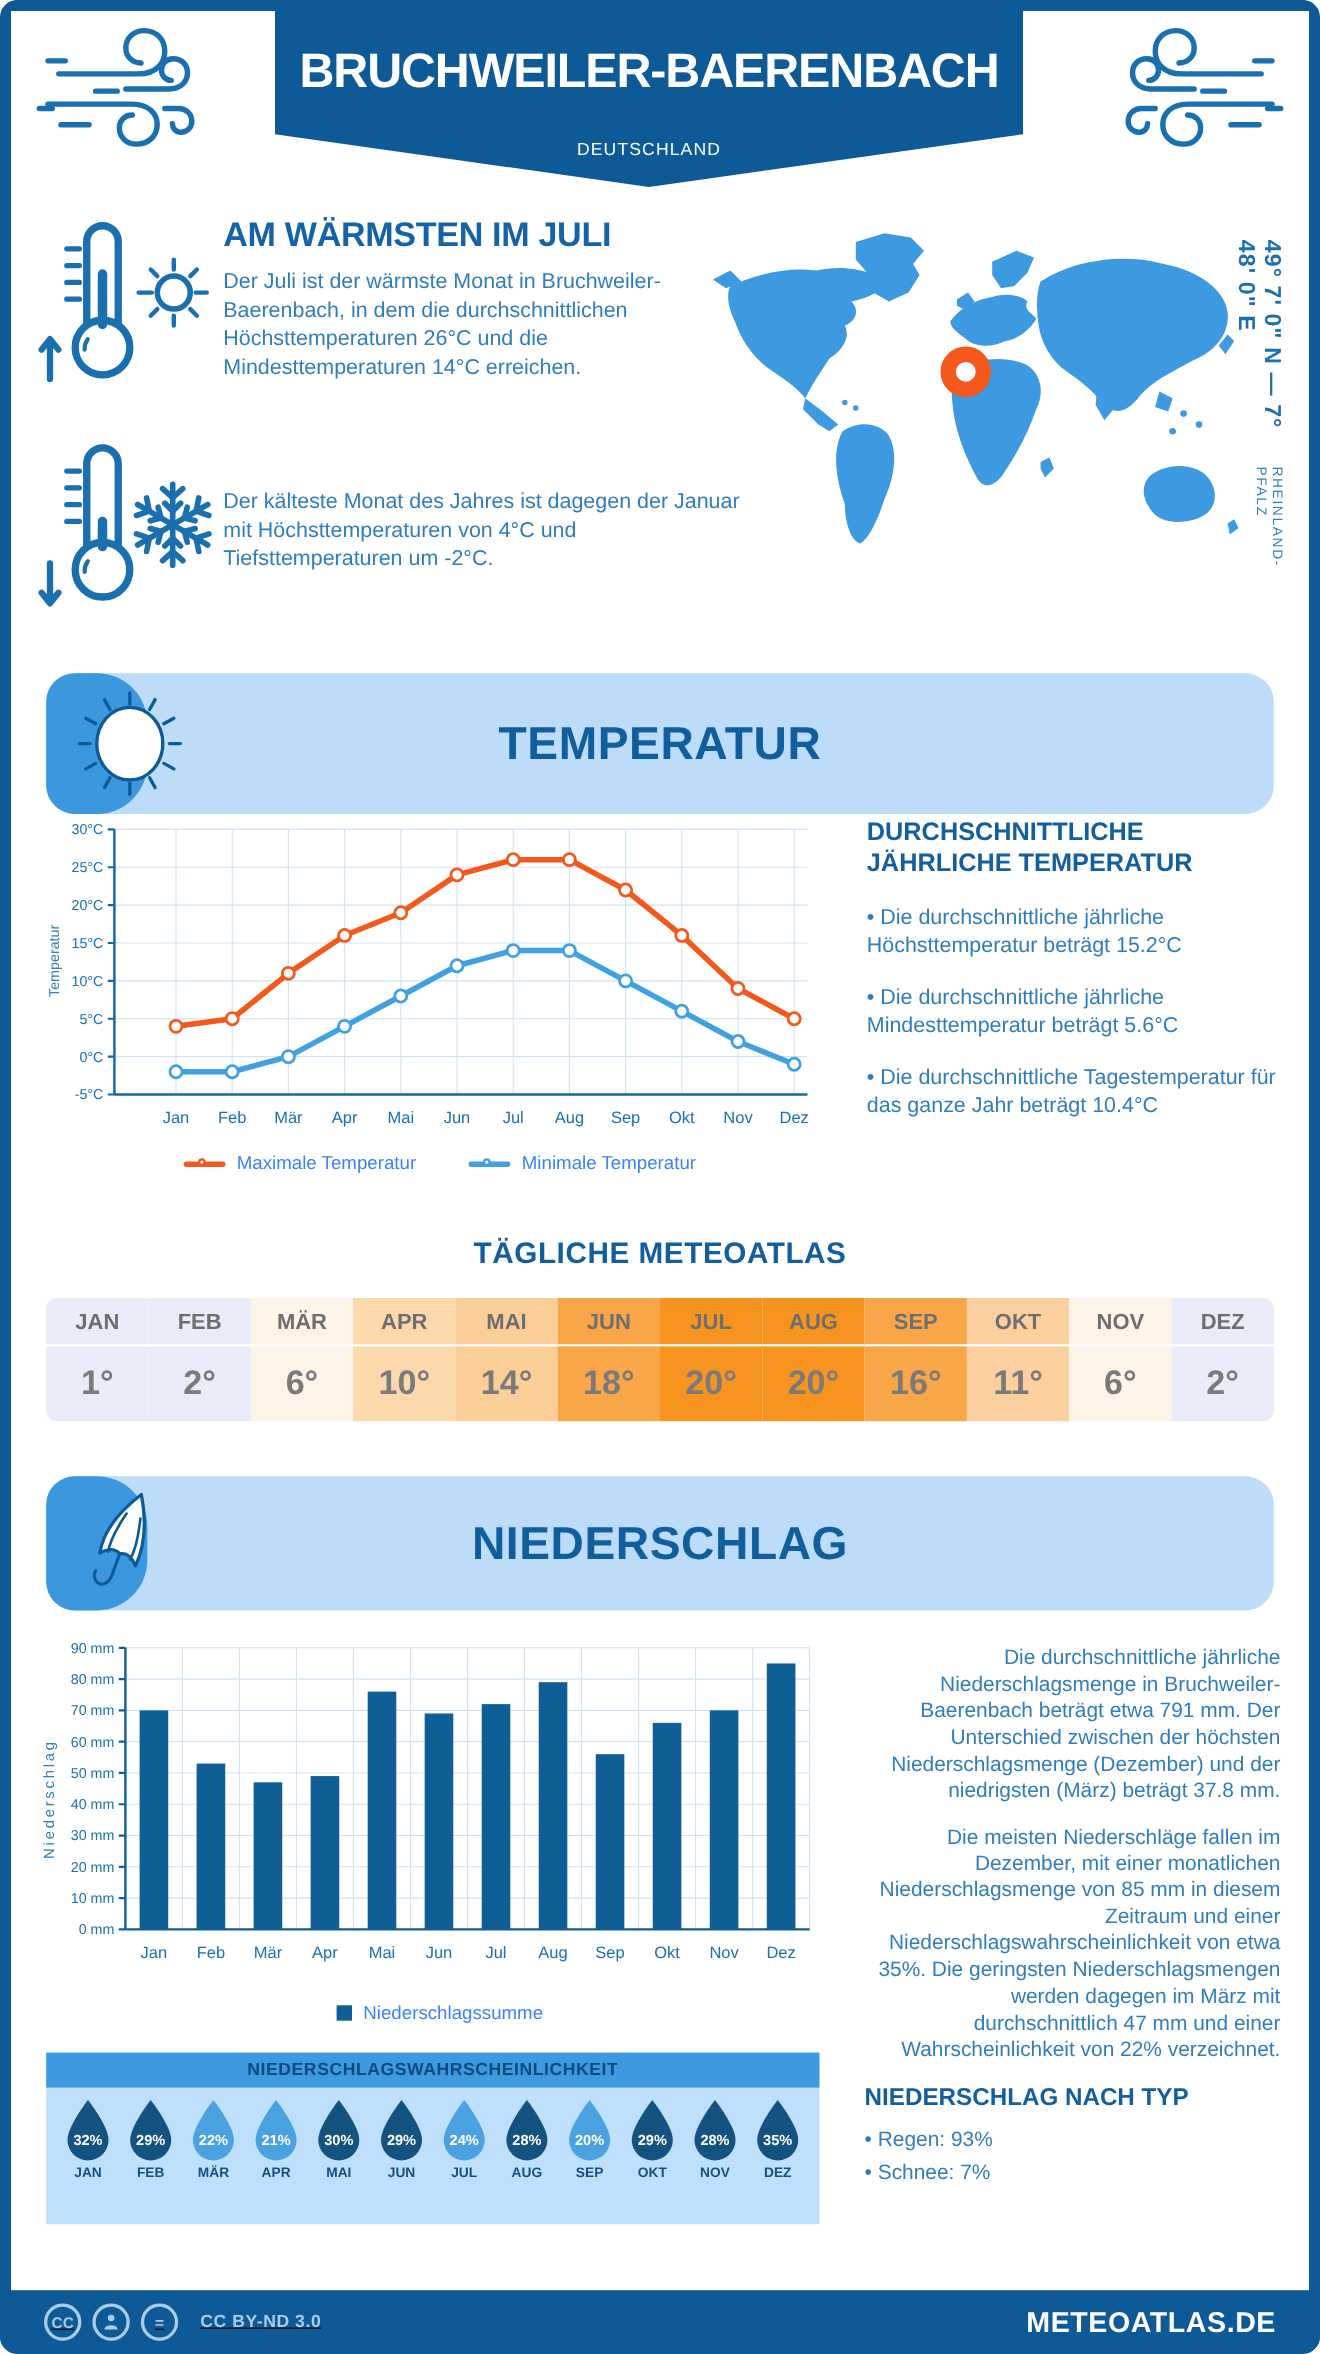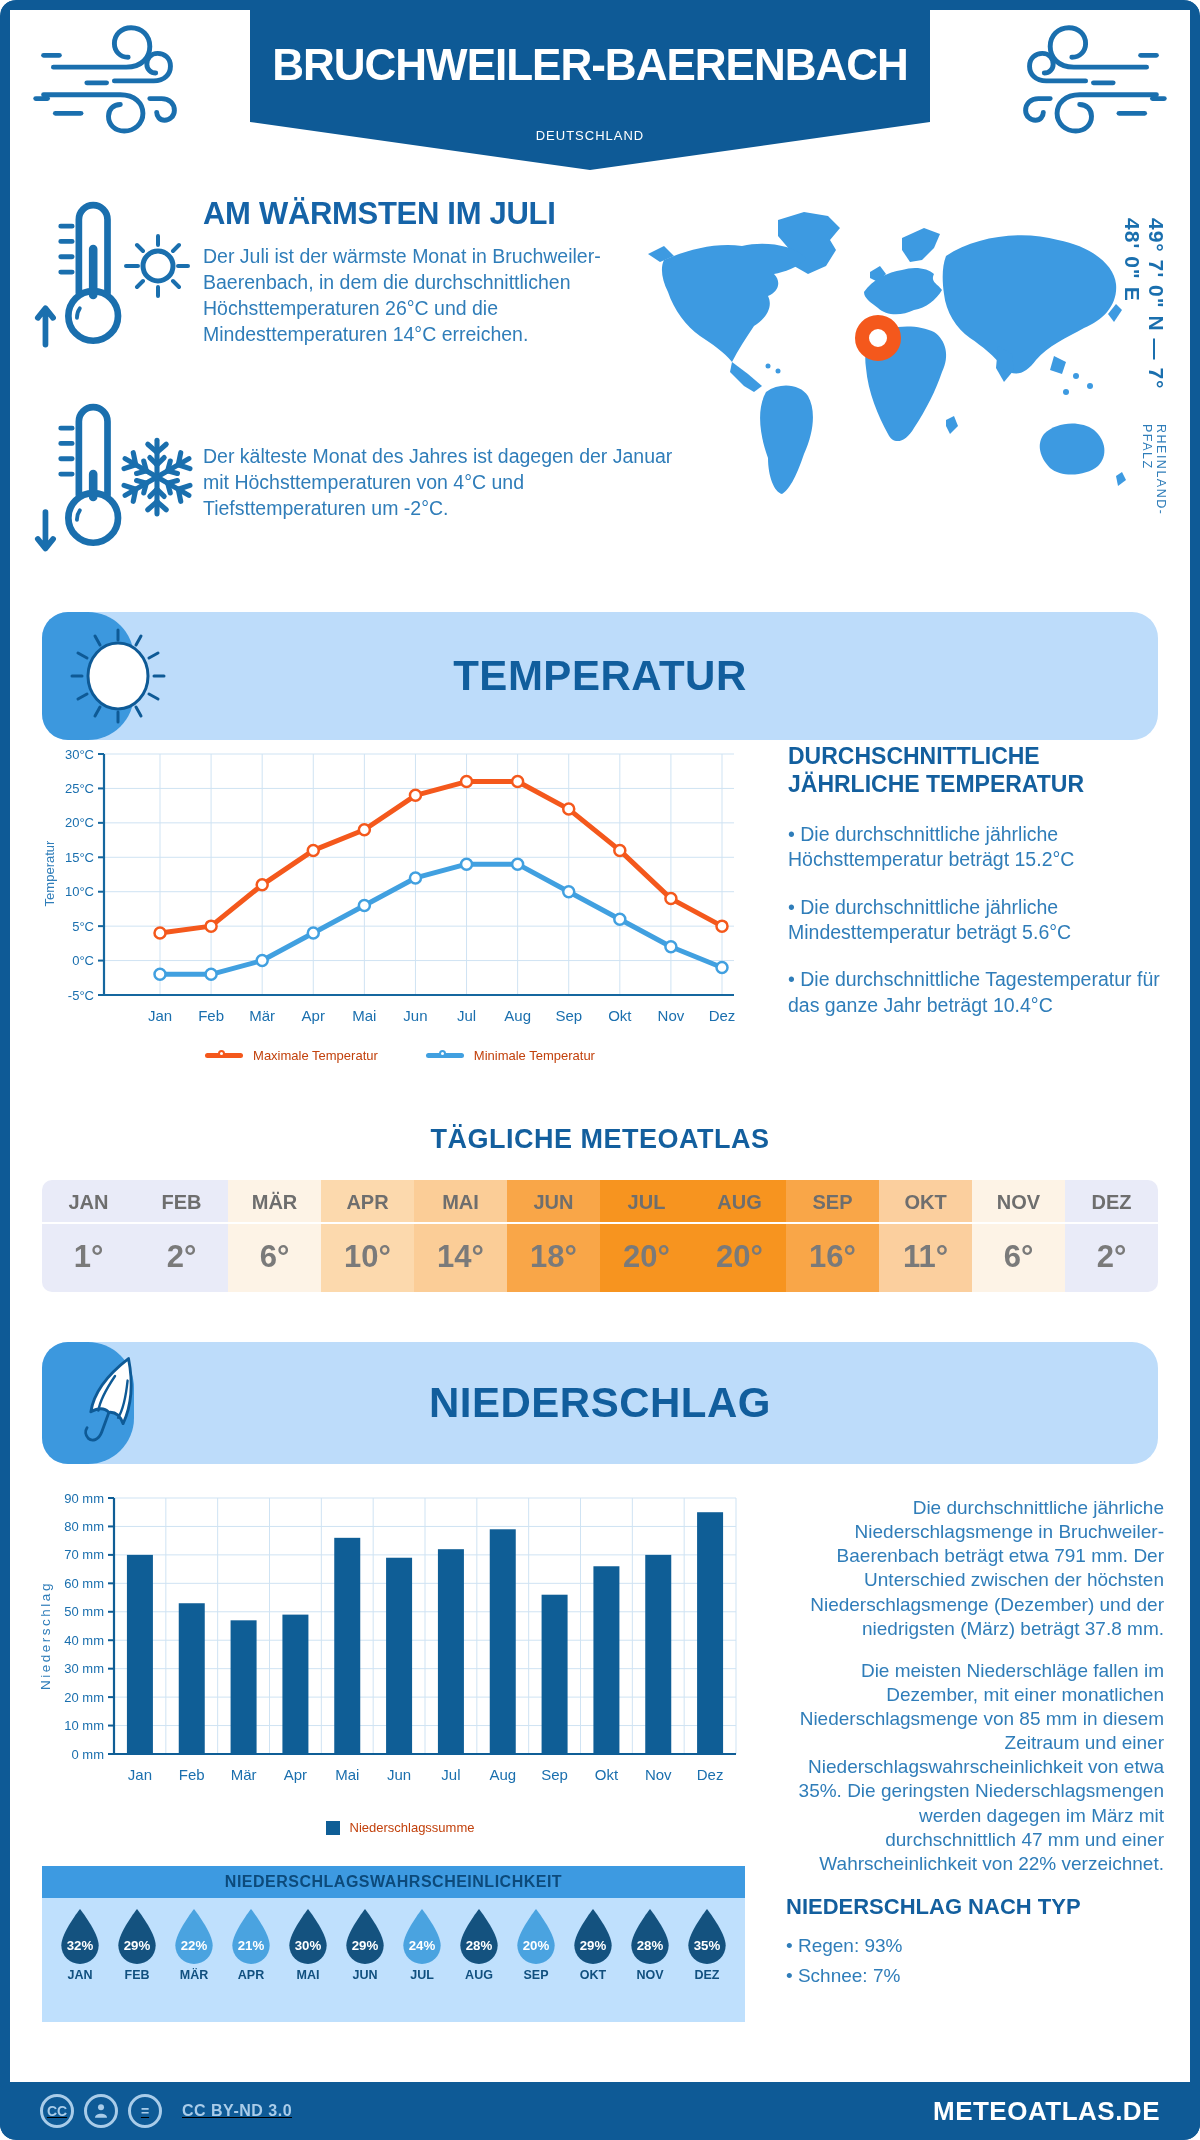--- a/index.html
+++ b/index.html
@@ -6,21 +6,21 @@
   *{box-sizing:border-box;}
   .page{position:relative;width:1200px;height:2140px;background:#fff;overflow:hidden;
         font-family:"Liberation Sans","DejaVu Sans",sans-serif;border-radius:16px;}
   .b-top{position:absolute;left:0;top:0;width:1200px;height:10px;background:#0e5a96;}
   .b-left{position:absolute;left:0;top:0;width:10px;height:2140px;background:#0e5a96;}
   .b-right{position:absolute;right:0;top:0;width:10px;height:2140px;background:#0e5a96;}
 
   .header-banner{position:absolute;left:250px;top:10px;width:680px;height:160px;background:#0e5a96;
     clip-path:polygon(0 0,100% 0,100% 70%,50% 100%,0 70%);text-align:center;}
   .header-title{margin:0;padding-top:30px;color:#fff;font-size:44px;font-weight:bold;letter-spacing:-1px;}
-  .header-sub{position:absolute;left:0;right:0;top:118px;color:#fff;font-size:13px;letter-spacing:1px;}
+  .header-sub{position:absolute;left:0;right:0;top:118px;color:#fff;font-size:16px;letter-spacing:1px;}
 
   .wind{position:absolute;top:16px;width:165px;height:118px;}
   .wind.left{left:26px;}
   .wind.right{left:1009px;transform:scaleX(-1);}
 
   .sec-h2{position:absolute;margin:0;color:#1563a7;font-size:31px;font-weight:bold;letter-spacing:-0.3px;}
   .sec-p{position:absolute;margin:0;color:#2f7db9;font-size:19.5px;line-height:1.33;}
 
   .coords{position:absolute;left:1120px;top:218px;height:310px;writing-mode:vertical-rl;display:flex;gap:6px;}
   .coords .big{color:#1a6fae;font-size:21px;font-weight:bold;letter-spacing:1px;}
@@ -38,21 +38,21 @@
   .chart-svg{position:absolute;}
   #temp-chart{left:50px;top:740px;}
   #precip-chart{left:48px;top:1486px;}
   .ylabel{position:absolute;width:130px;text-align:center;color:#2f7db9;font-size:13px;transform:rotate(-90deg);}
   #temp-ylabel{left:-16px;top:866px;}
   #precip-ylabel{left:-20px;top:1628px;letter-spacing:2.5px;font-size:13.5px;}
 
   .legend{position:absolute;left:120px;width:560px;display:flex;justify-content:center;gap:48px;align-items:center;}
   #temp-legend{top:1048px;}
   #precip-legend{top:1820px;}
-  .legend-item{display:flex;align-items:center;gap:10px;color:#c2410c;font-size:13px;}
+  .legend-item{display:flex;align-items:center;gap:10px;color:#3b82f6;font-size:17px;}
   .lg-line{position:relative;display:inline-block;width:38px;height:5px;border-radius:3px;}
   .lg-dot{position:absolute;left:13px;top:-3px;width:7px;height:7px;border-radius:50%;background:#fff;border:2.5px solid;}
   .lg-square{display:inline-block;width:14px;height:14px;}
 
   .col-right{position:absolute;}
   #temp-right{left:788px;top:742px;width:372px;}
   #precip-right{left:786px;top:1496px;width:378px;}
   .col-h3{margin:0 0 24px 0;color:#135f9e;font-size:23px;font-weight:bold;line-height:1.22;}
   .bullet{margin:0 0 22px 0;color:#2f7db9;font-size:19.5px;line-height:1.3;}
   .pp{margin:0 0 18px 0;color:#2f7db9;font-size:19px;line-height:1.27;text-align:right;}

